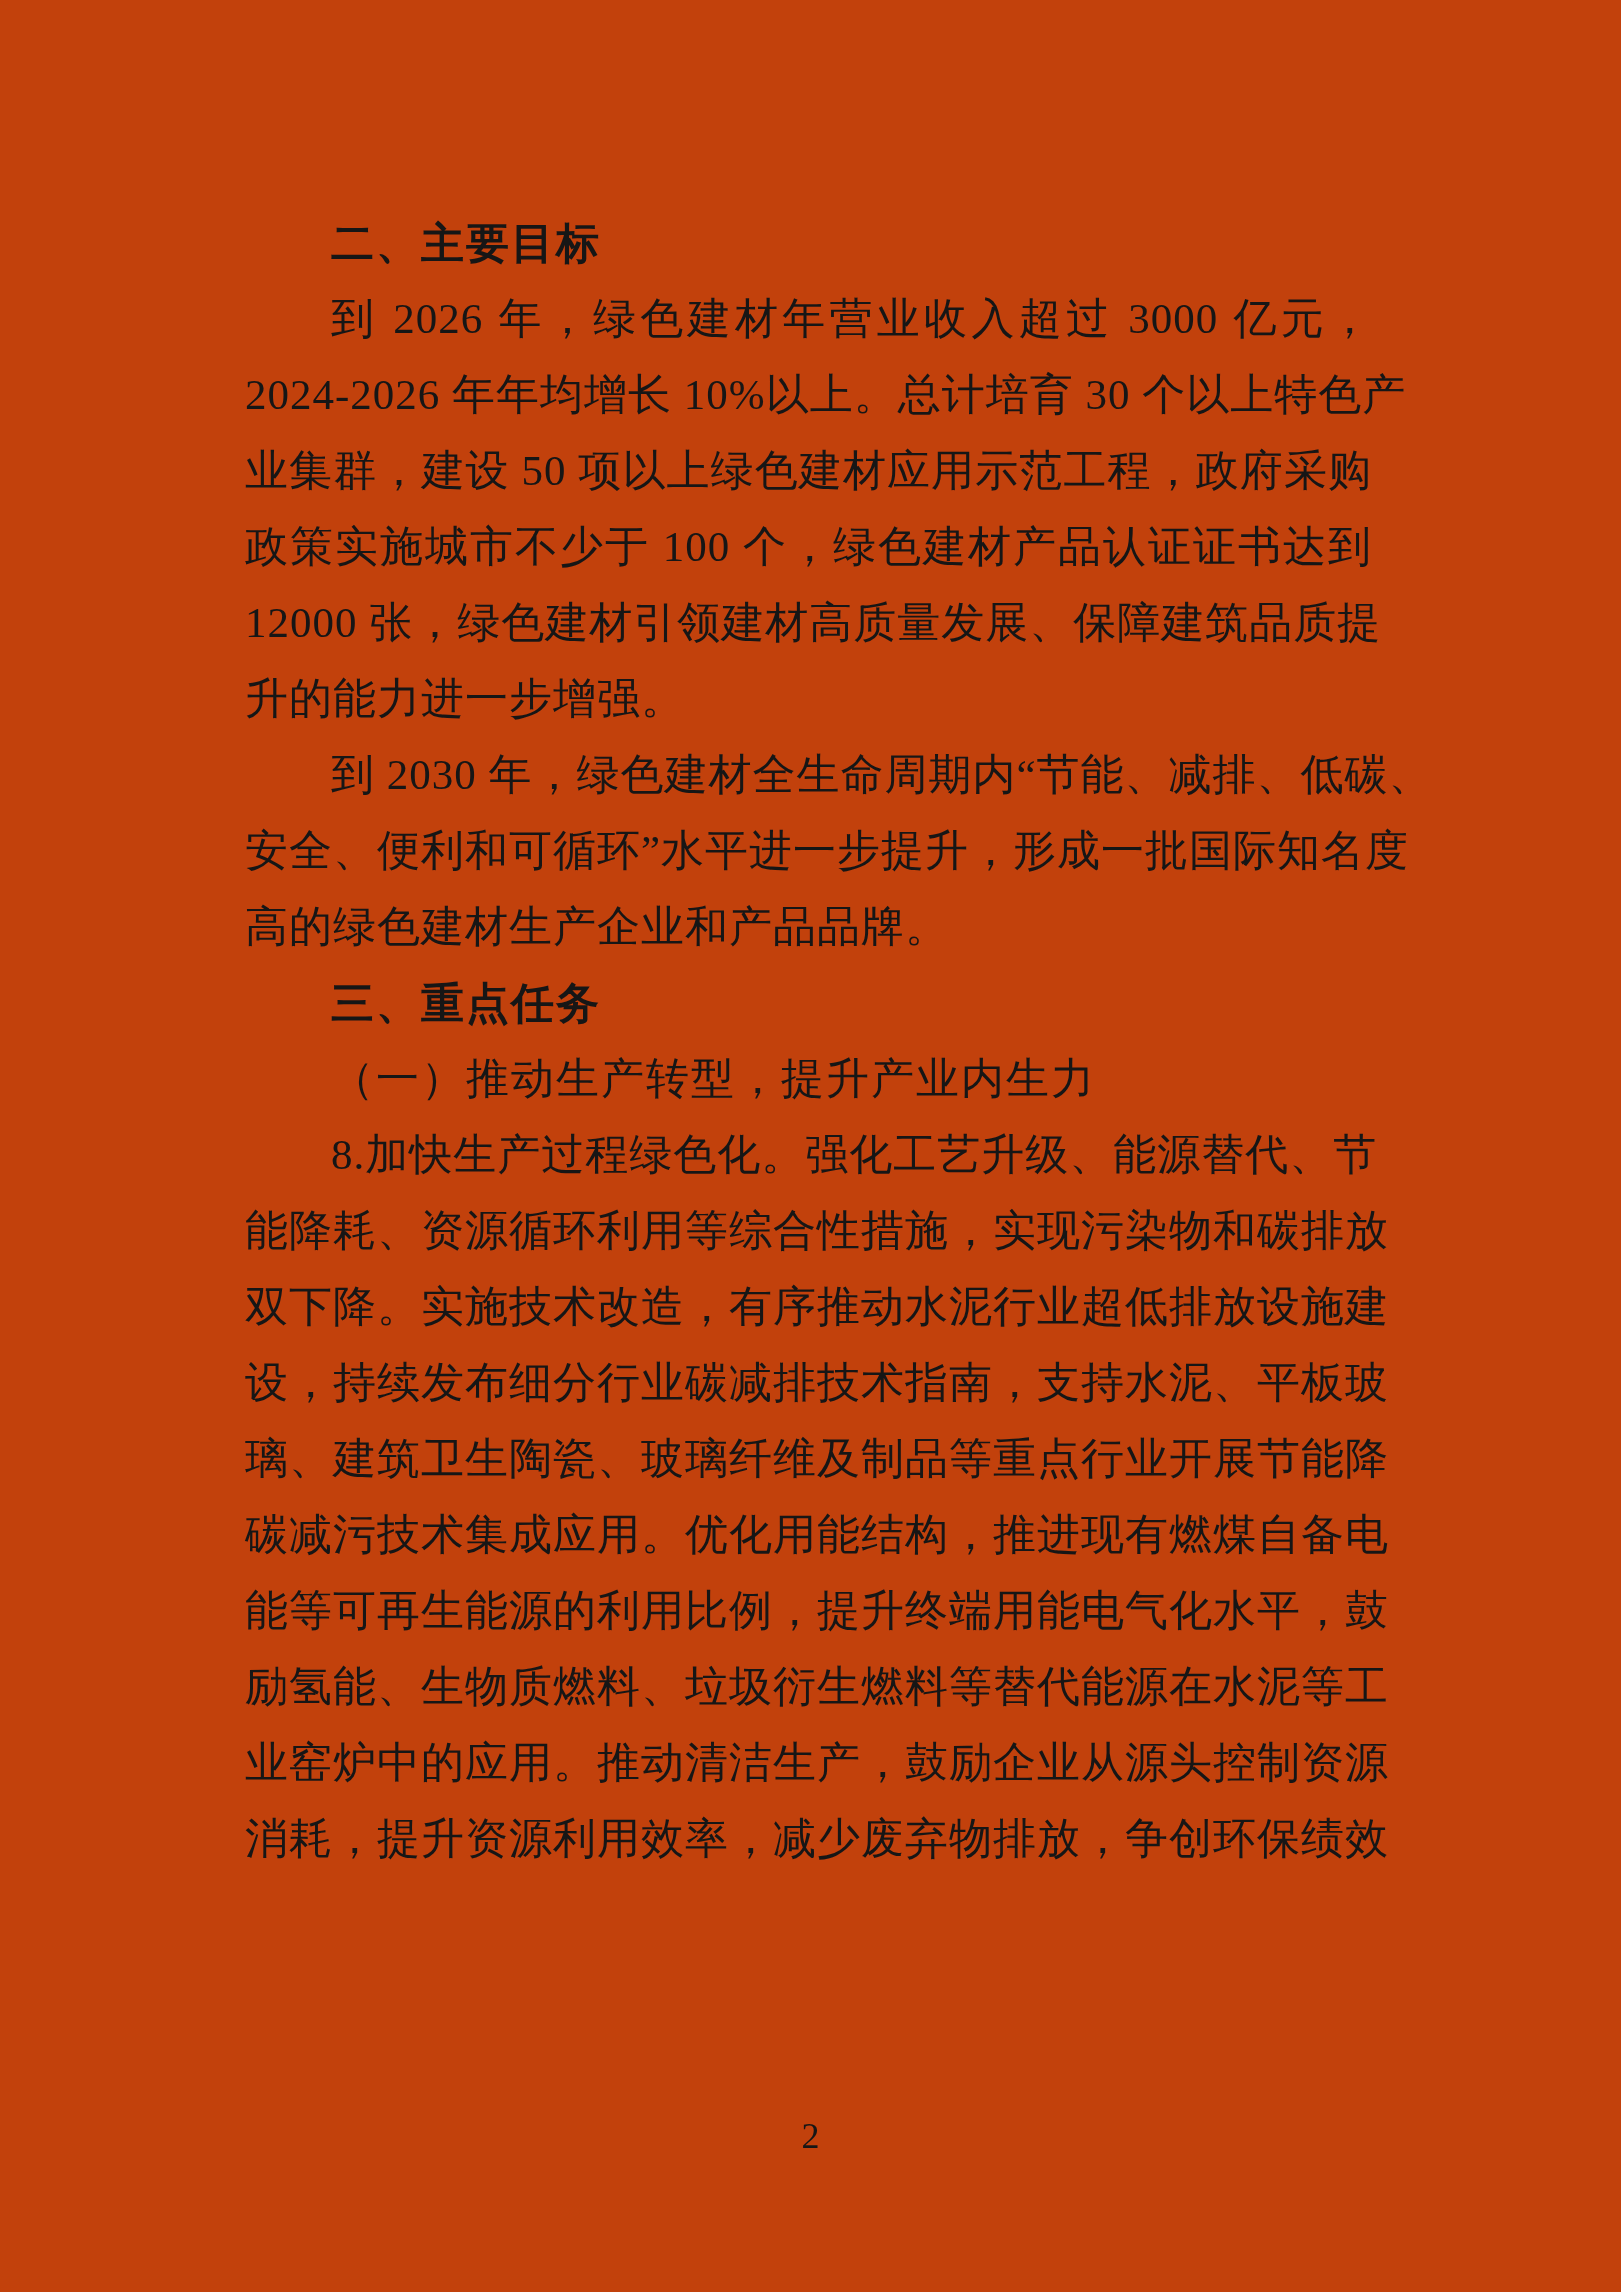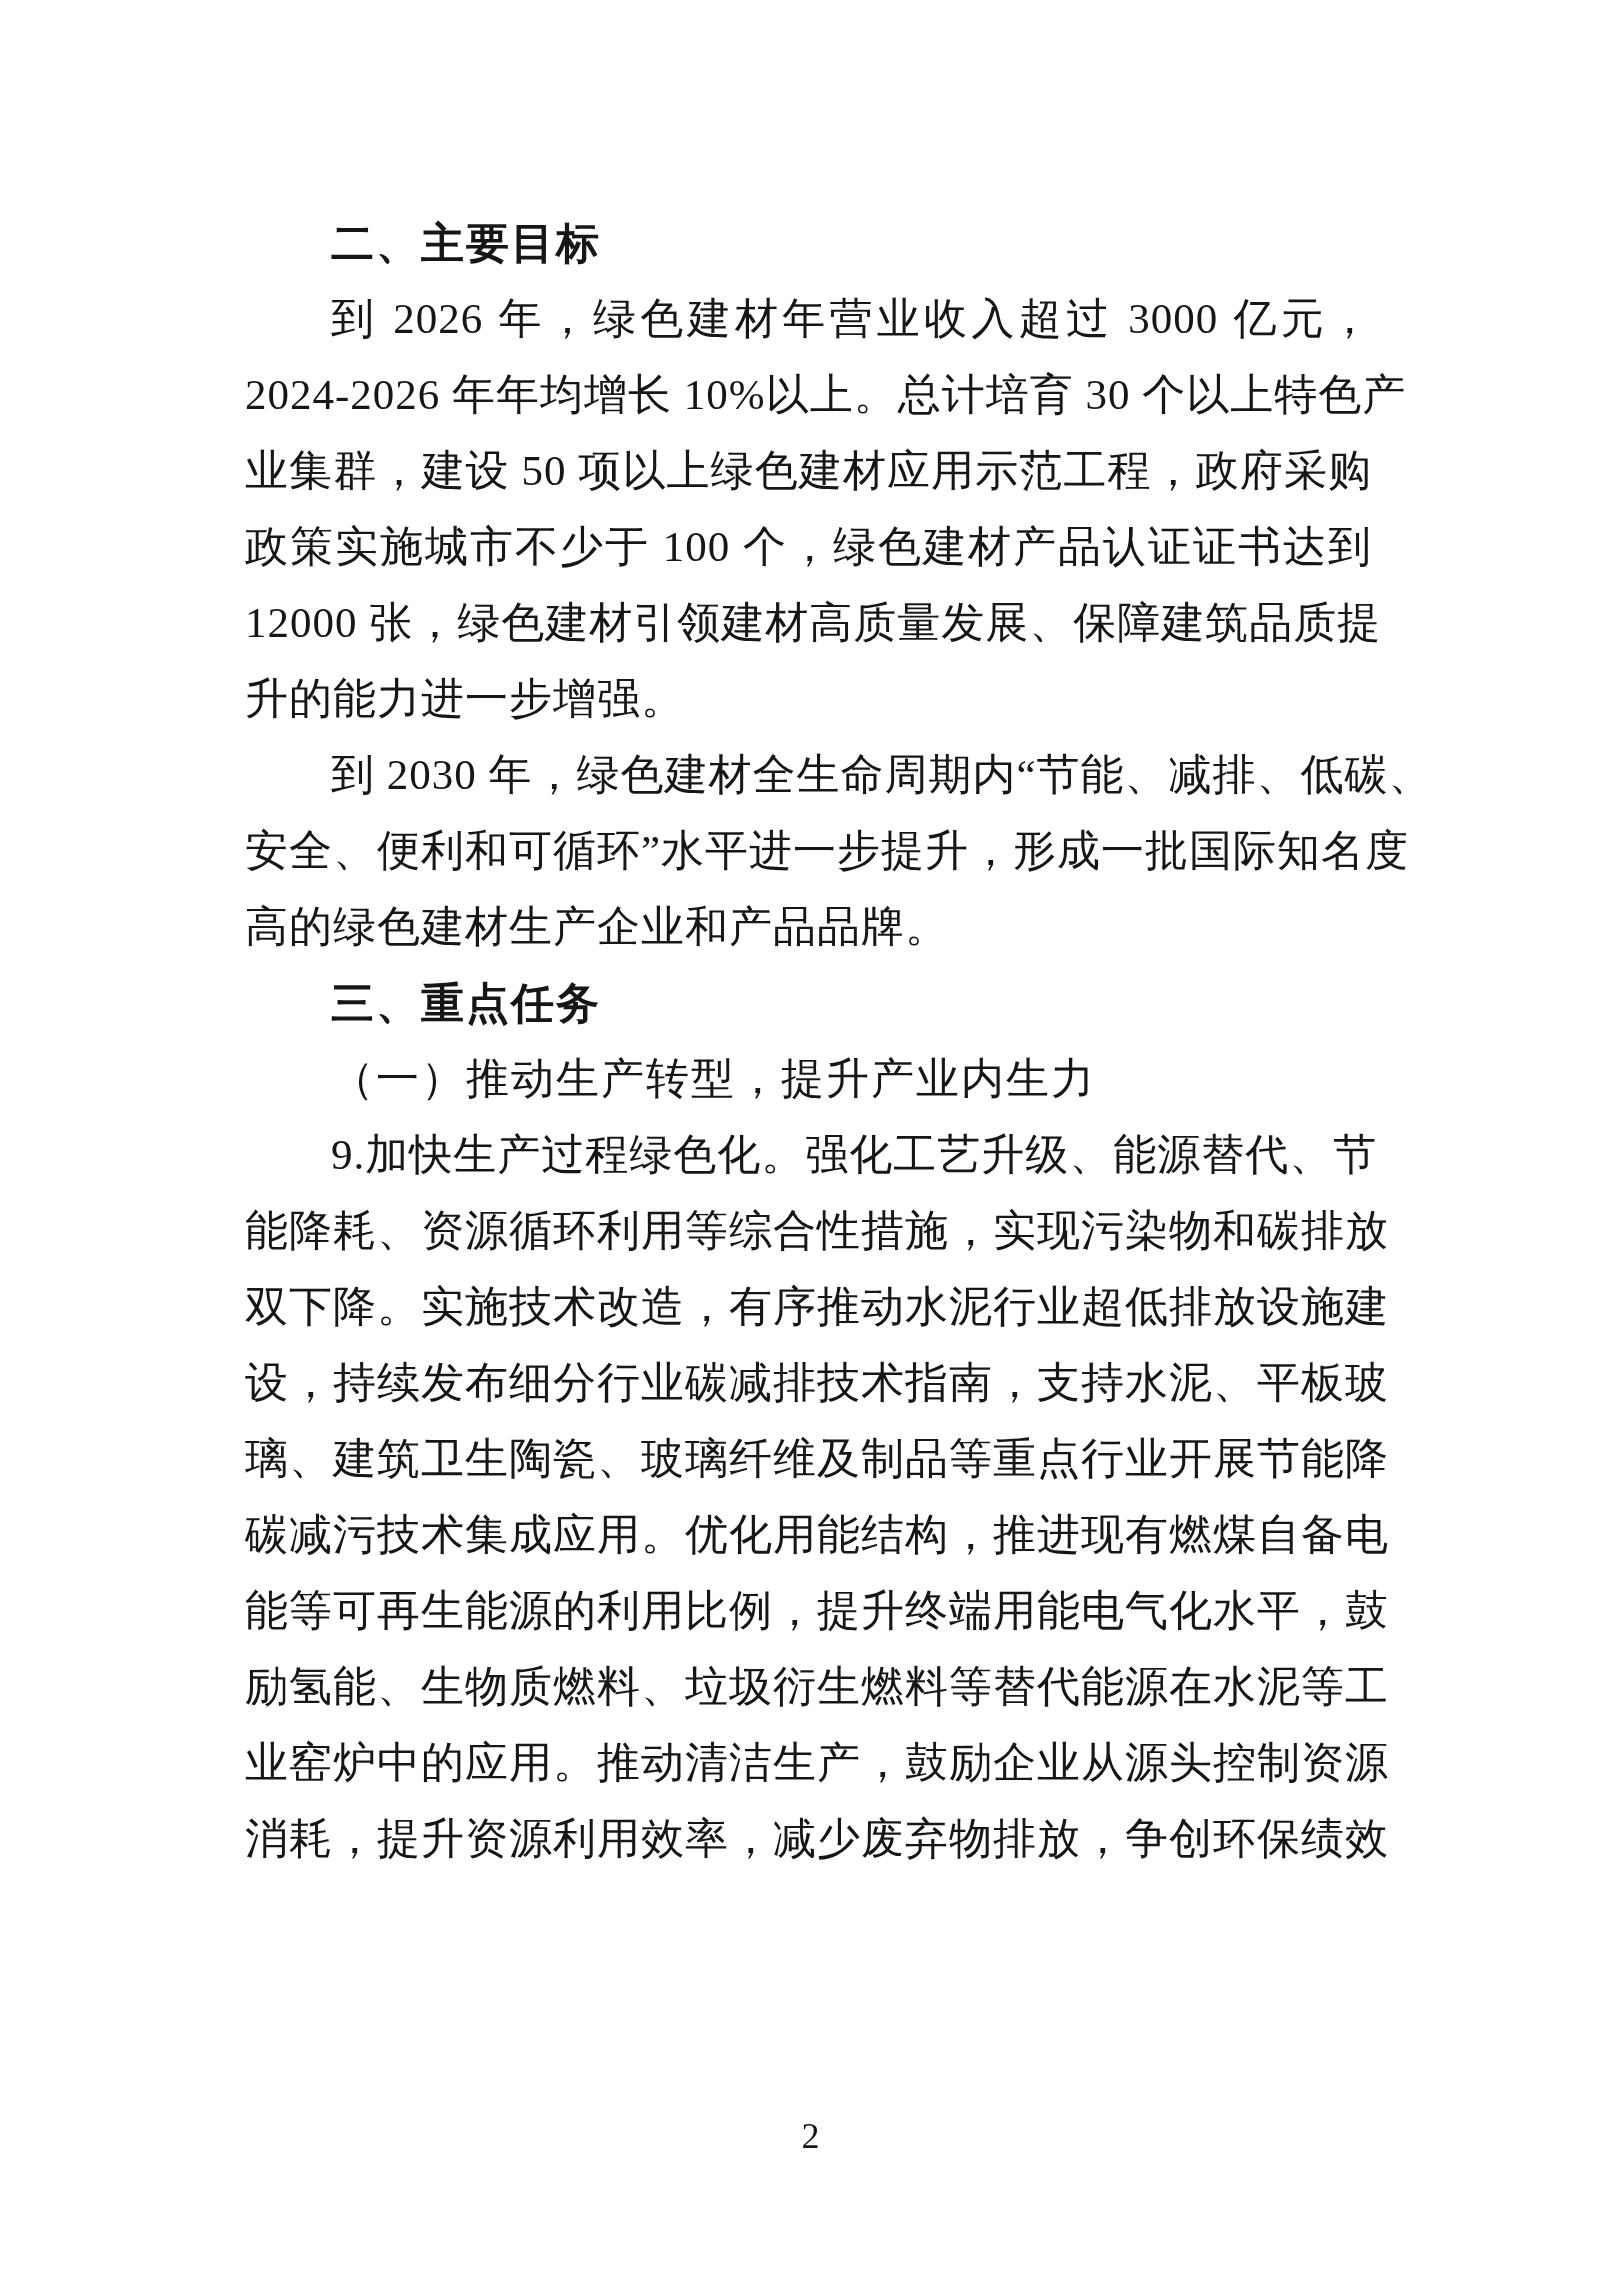--- a/index.html
+++ b/index.html
@@ -1,20 +1,20 @@
 <!DOCTYPE html>
 <html lang="zh"><head>
 <meta charset="utf-8">
 <style>
   html,body{margin:0;padding:0;background:#888;}
   .page{
     position:relative;
     width:1621px;height:2293px;
     margin:0 auto;
-    background:#ffffff;
+    background:#c2410c;
     color:#161616;
     overflow:hidden;
   }
   .content{
     position:absolute;
     left:245px;top:205px;
     width:1127px;
     font-family:"Liberation Serif","DejaVu Serif",serif;
     font-size:43px;
     line-height:76px;
@@ -69,21 +69,21 @@
     <div class="line end">升的能力进一步增强。</div>
 
     <div class="line first">到 2030 年，绿色建材全生命周期内“节能、减排、低碳、</div>
     <div class="line">安全、便利和可循环”水平进一步提升，形成一批国际知名度</div>
     <div class="line end">高的绿色建材生产企业和产品品牌。</div>
 
     <div class="h1">三、重点任务</div>
 
     <div class="sub">（一）推动生产转型，提升产业内生力</div>
 
-    <div class="line first">9.加快生产过程绿色化。强化工艺升级、能源替代、节</div>
+    <div class="line first">8.加快生产过程绿色化。强化工艺升级、能源替代、节</div>
     <div class="line">能降耗、资源循环利用等综合性措施，实现污染物和碳排放</div>
     <div class="line">双下降。实施技术改造，有序推动水泥行业超低排放设施建</div>
     <div class="line">设，持续发布细分行业碳减排技术指南，支持水泥、平板玻</div>
     <div class="line">璃、建筑卫生陶瓷、玻璃纤维及制品等重点行业开展节能降</div>
     <div class="line">碳减污技术集成应用。优化用能结构，推进现有燃煤自备电</div>
     <div class="line">能等可再生能源的利用比例，提升终端用能电气化水平，鼓</div>
     <div class="line">励氢能、生物质燃料、垃圾衍生燃料等替代能源在水泥等工</div>
     <div class="line">业窑炉中的应用。推动清洁生产，鼓励企业从源头控制资源</div>
     <div class="line">消耗，提升资源利用效率，减少废弃物排放，争创环保绩效</div>
 

